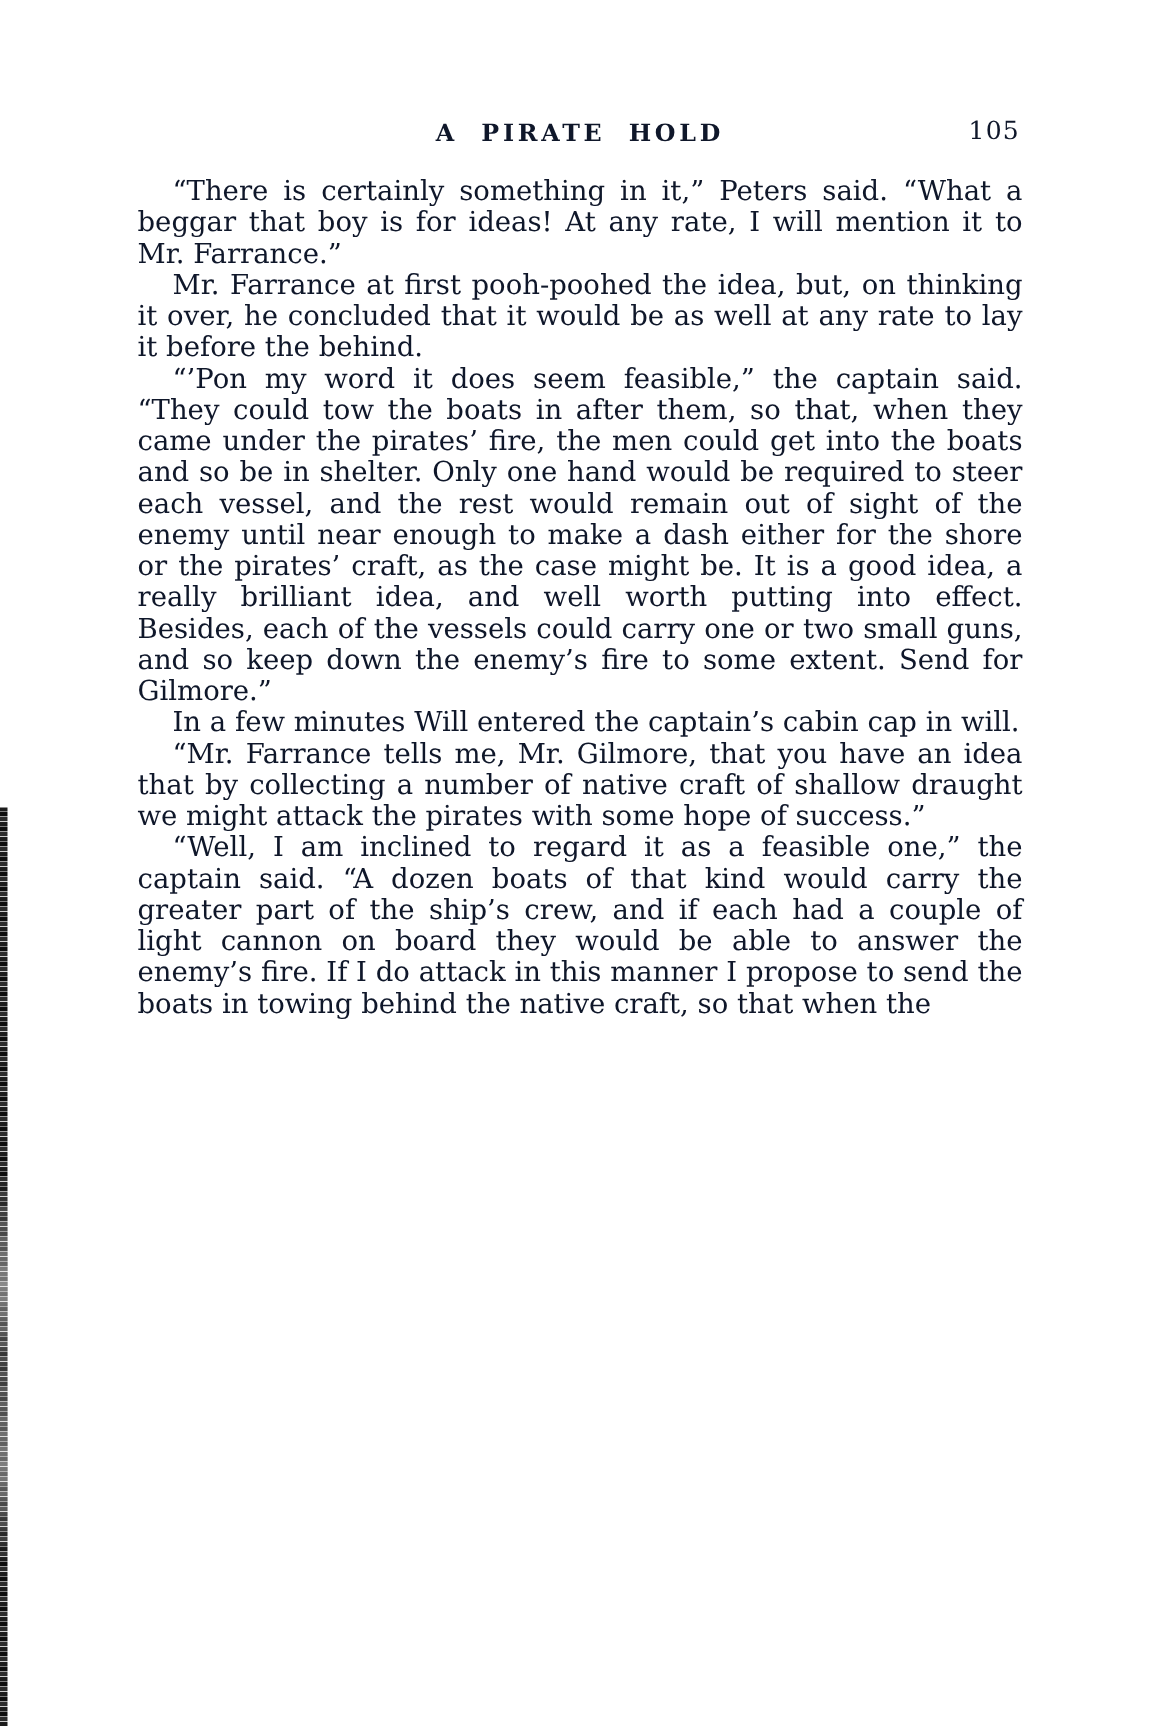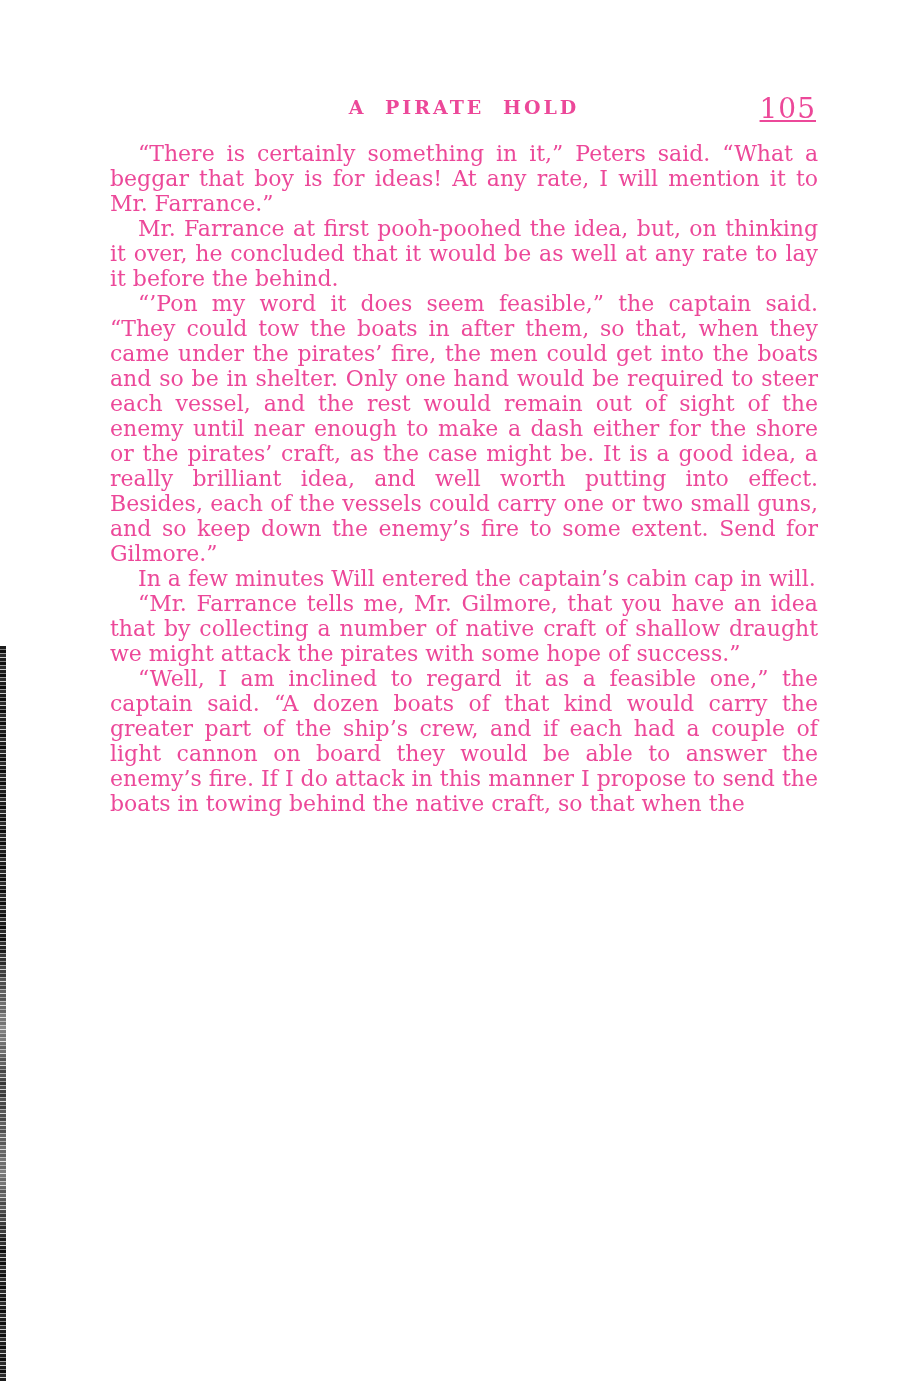--- a/index.html
+++ b/index.html
@@ -7,21 +7,21 @@
     padding: 0;
     background: #ffffff;
   }
   .page {
     position: relative;
     width: 923px;
     height: 1381px;
     background: #ffffff;
     overflow: hidden;
     font-family: "DejaVu Serif", "Liberation Serif", serif;
-    color: #ec4899;
+    color: #0f172a;
   }
   
   .edge-artifact {
     position: absolute;
     left: 0;
     top: 646px;
     width: 6px;
     height: 735px;
     background:
       linear-gradient(to bottom,
@@ -54,23 +54,22 @@
     text-align: center;
     font-size: 19px;
     font-weight: 700;
     letter-spacing: 3px;
     word-spacing: 9px;
   }
   .page-number {
     position: absolute;
     right: 2px;
     top: 0;
-    font-size: 28px;
+    font-size: 20px;
     letter-spacing: 1px;
-    text-decoration: underline;
   }
   .body-text {
     position: absolute;
     left: 110px;
     top: 141px;
     width: 708px;
     font-size: 22px;
     line-height: 25px;
     text-align: justify;
     text-justify: inter-word;

